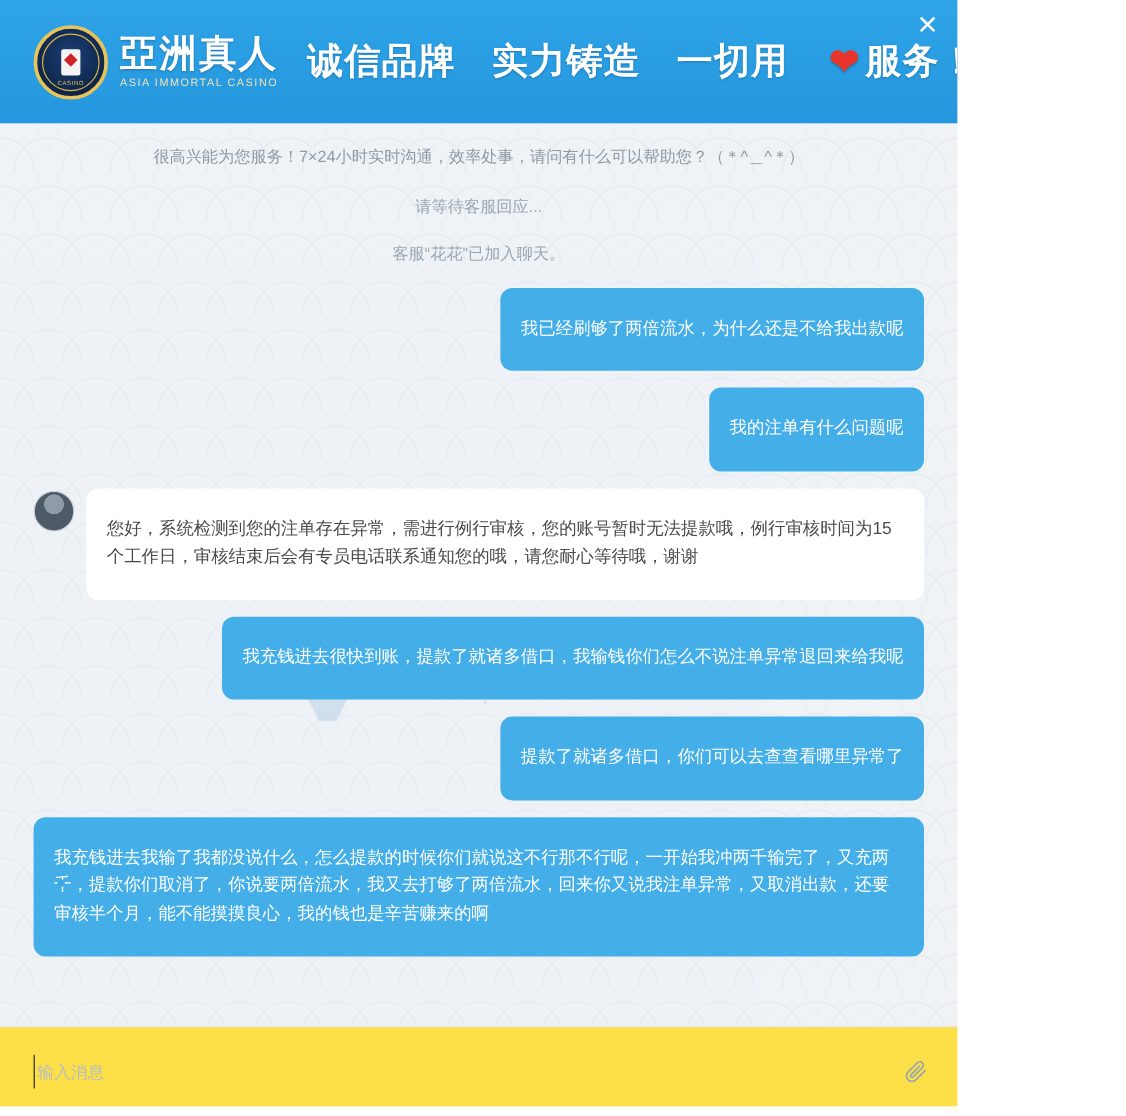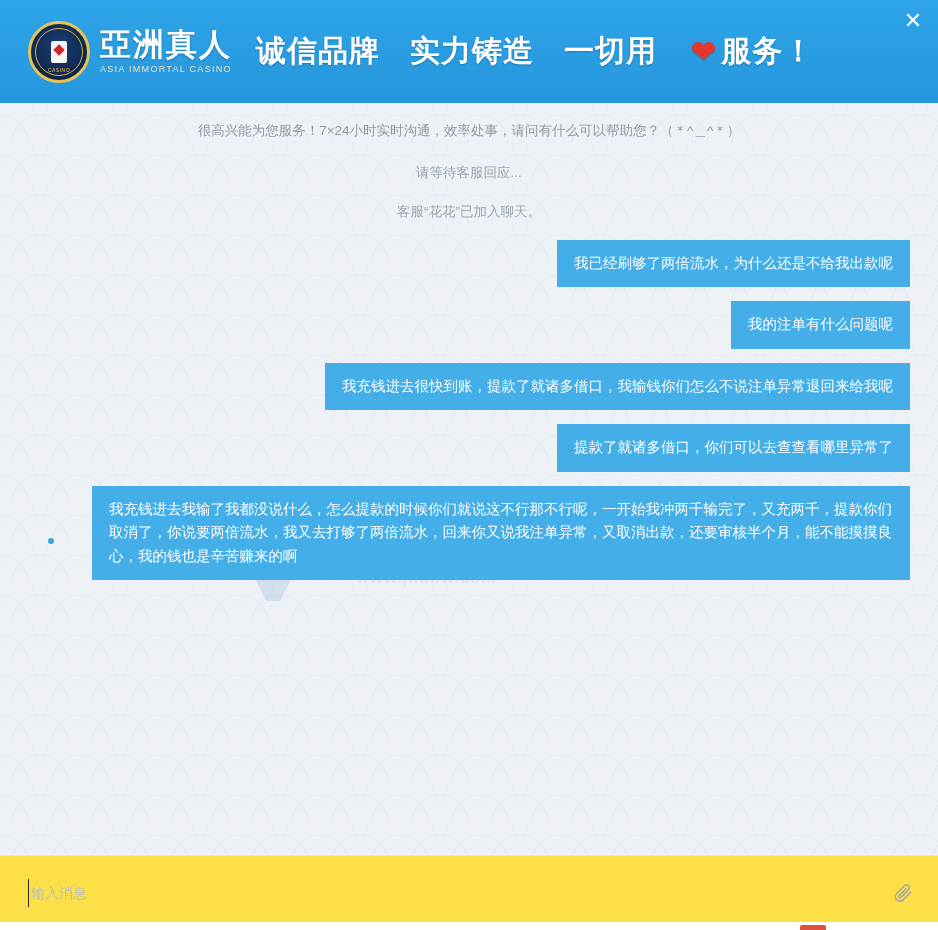--- a/index.html
+++ b/index.html
@@ -5,21 +5,21 @@
   * { box-sizing: border-box; }
   html, body {
     margin: 0; padding: 0;
     width: 938px; height: 930px;
     font-family: "Liberation Sans", sans-serif;
     background: #ffffff;
     overflow: hidden;
   }
   #app {
     position: relative;
-    width: 938px;
+    width: 798px;
     height: 930px;
     background: #ffffff;
     overflow: hidden;
   }
 
   
   .header {
     position: relative;
     height: 103px;
     background: linear-gradient(180deg, #2fa4e8 0%, #2496dd 100%);
@@ -199,24 +199,24 @@
     background: #5c6b78;
     background-image: radial-gradient(circle at 50% 32%, #8f9ba6 0 30%, #4e5a66 31% 100%);
     flex: 0 0 auto;
     margin-right: 10px;
     margin-top: 2px;
     border: 1px solid #cdd6de;
   }
 
   .bubble {
     max-width: 815px;
-    padding: 12px 17px;
+    padding: 23px 17px;
     font-size: 14.5px;
     line-height: 1.62;
-    border-radius: 0;
+    border-radius: 10px;
     word-break: break-all;
   }
   .bubble.out {
     background: #44aee8;
     color: #ffffff;
   }
   .bubble.in {
     background: #ffffff;
     color: #4a4a4a;
     max-width: 790px;
@@ -318,20 +318,24 @@
       <div class="sys-line">客服“花花”已加入聊天。</div>
 
       <div class="row right">
         <div class="bubble out">我已经刷够了两倍流水，为什么还是不给我出款呢</div>
       </div>
 
       <div class="row right">
         <div class="bubble out">我的注单有什么问题呢</div>
       </div>
 
+      <div class="row left">
+        <div class="avatar"></div>
+        <div class="bubble in">您好，系统检测到您的注单存在异常，需进行例行审核，您的账号暂时无法提款哦，例行审核时间为15个工作日，审核结束后会有专员电话联系通知您的哦，请您耐心等待哦，谢谢</div>
+      </div>
 
 
       <div class="row right">
         <div class="bubble out">我充钱进去很快到账，提款了就诸多借口，我输钱你们怎么不说注单异常退回来给我呢</div>
       </div>
 
       <div class="row right">
         <div class="bubble out">提款了就诸多借口，你们可以去查查看哪里异常了</div>
       </div>
 

